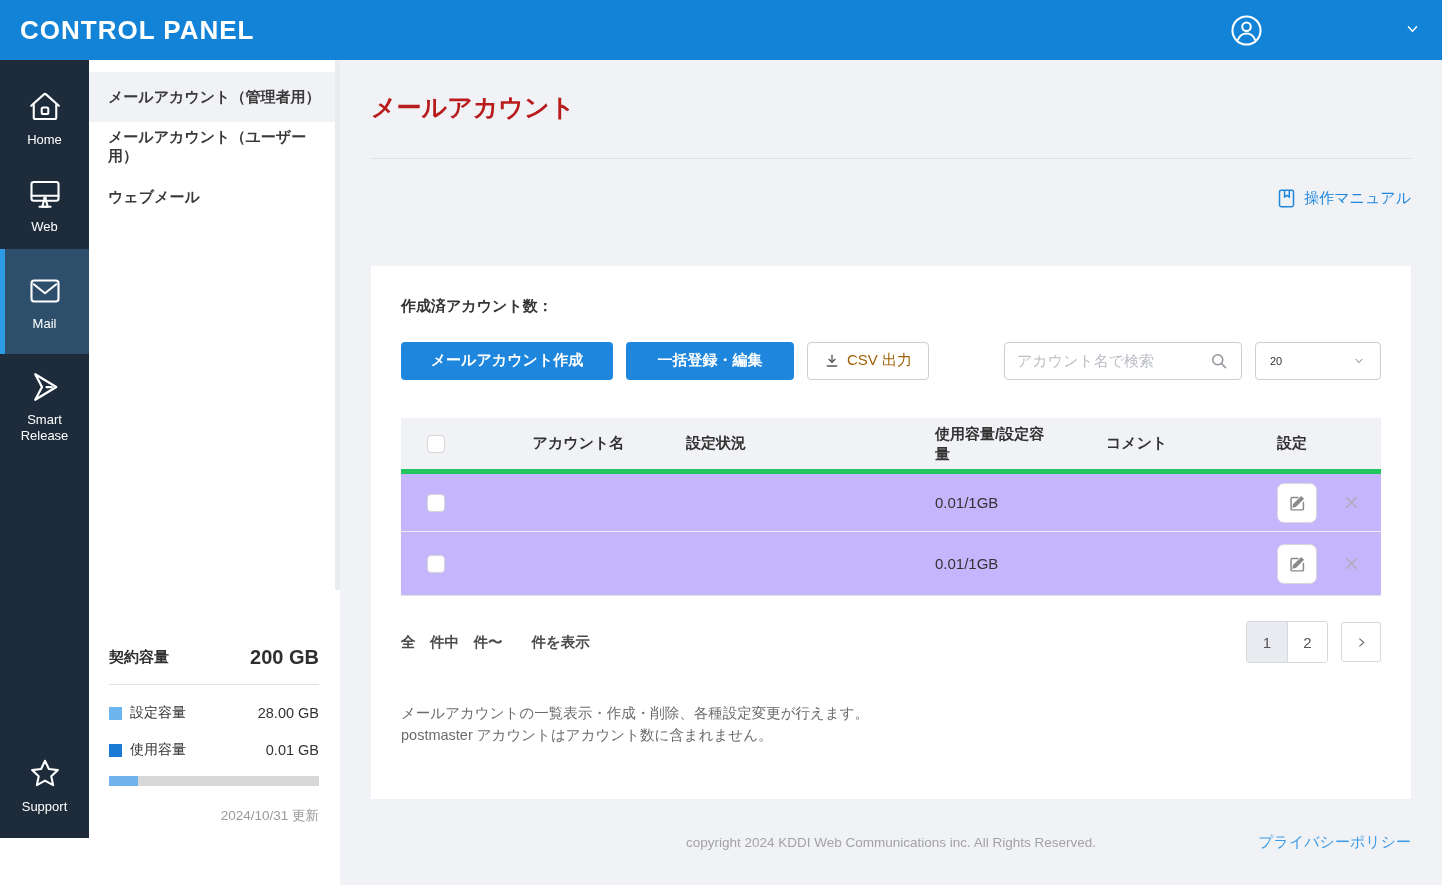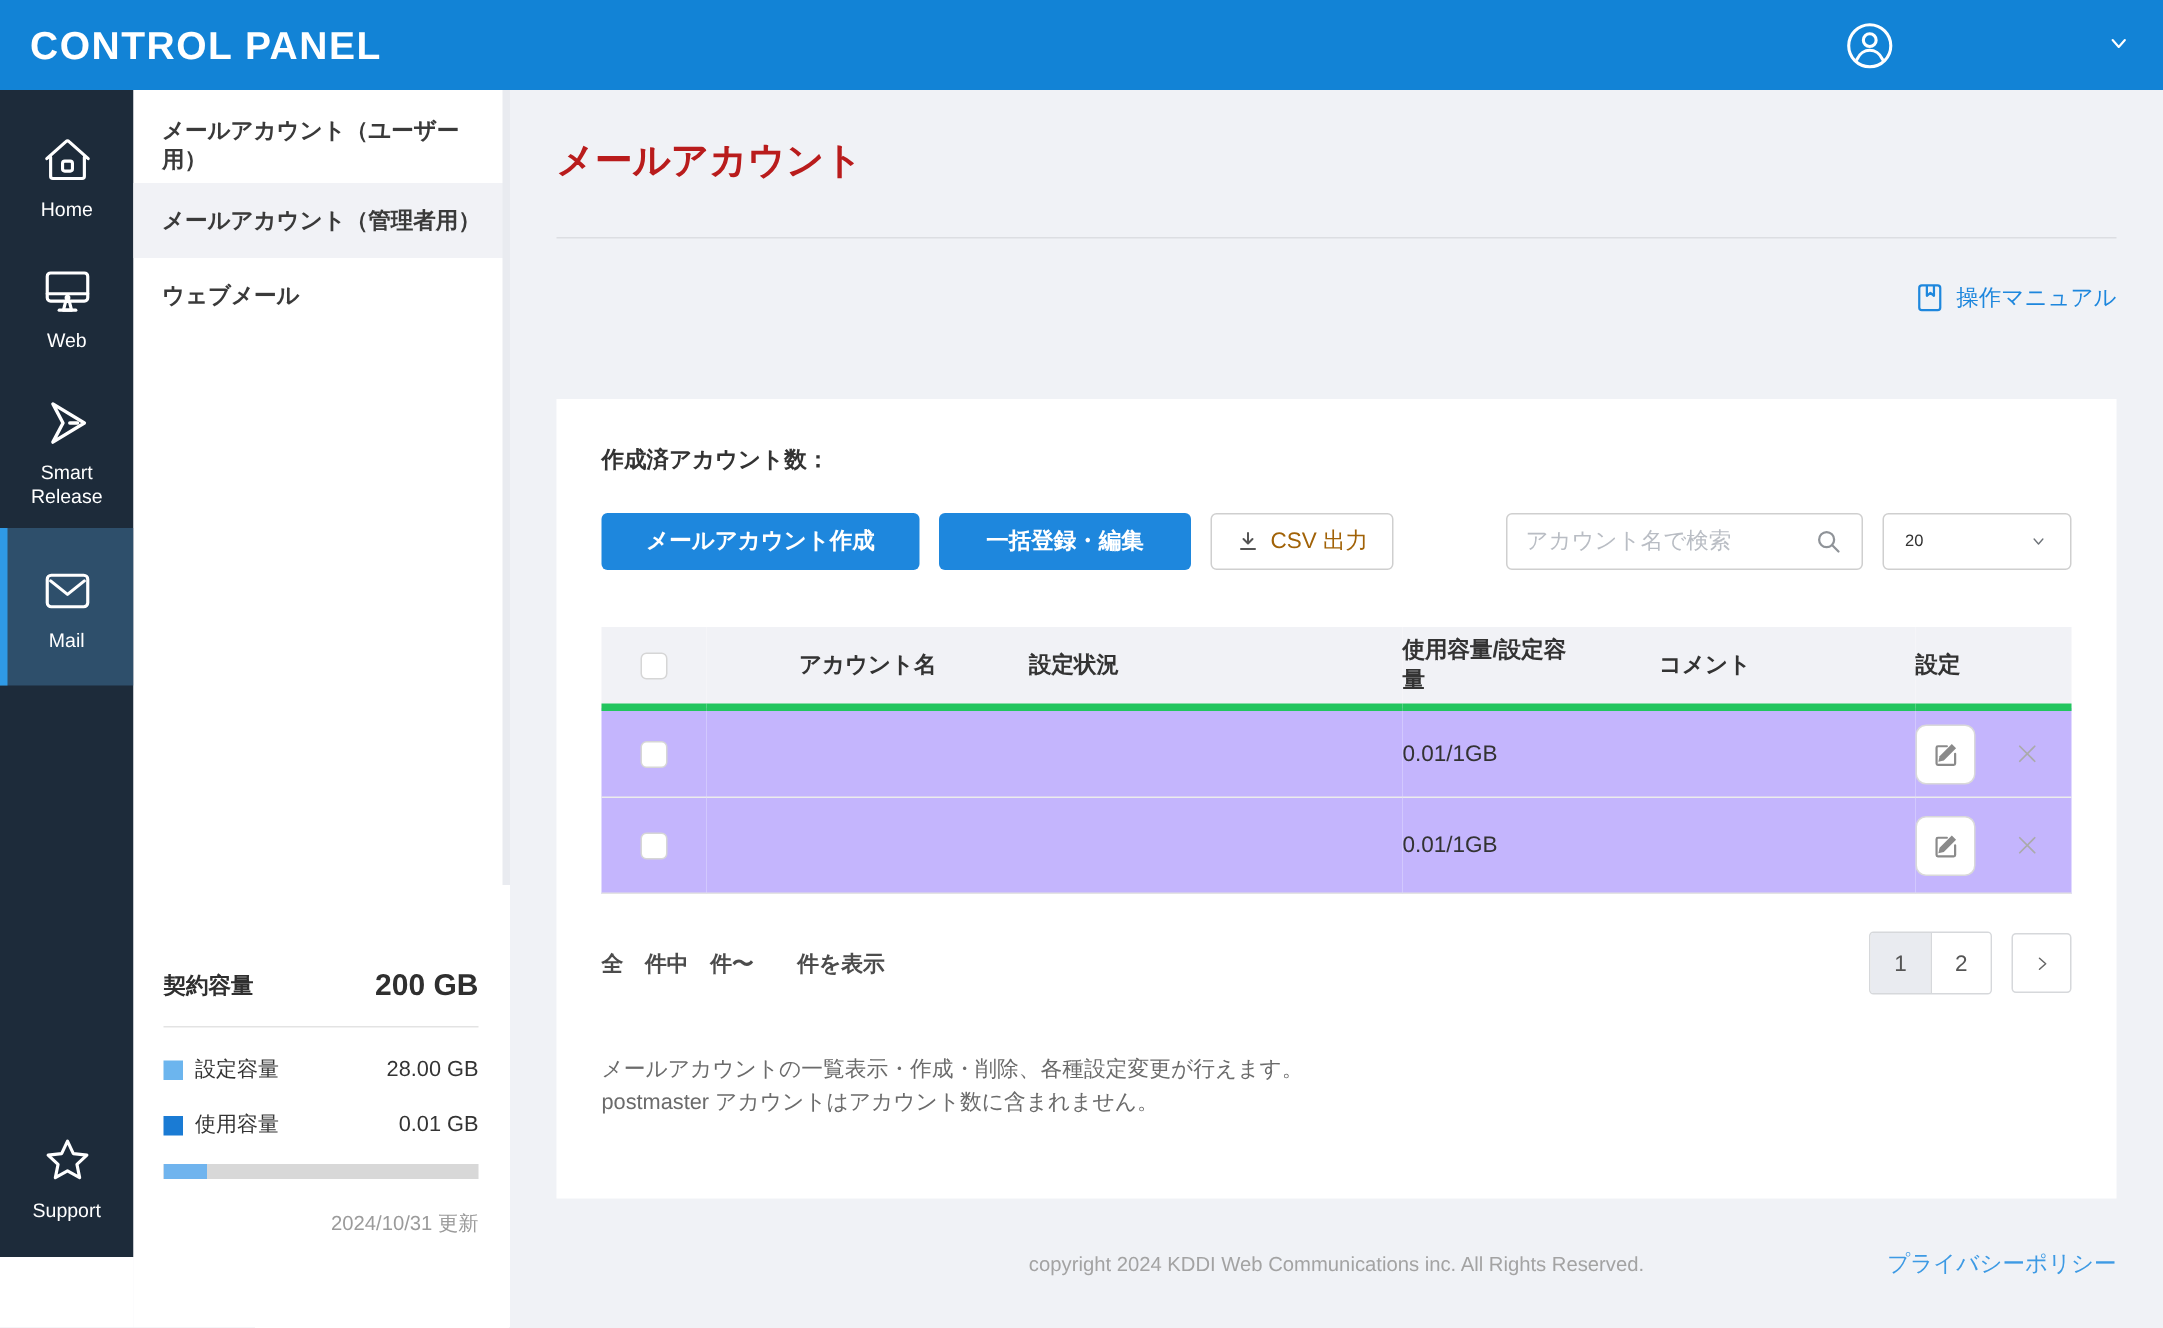--- a/index.html
+++ b/index.html
@@ -146,57 +146,57 @@
             <svg viewBox="0 0 24 24" width="36" height="36" fill="none" stroke="#ffffff" stroke-width="1.4" stroke-linecap="round" stroke-linejoin="round">
               <rect x="3" y="4" width="18" height="12.5" rx="1.5"></rect>
               <line x1="3" y1="13.2" x2="21" y2="13.2"></line>
               <circle cx="12" cy="15" r="0.6" fill="#ffffff"></circle>
               <path d="M10.2 20.5l1-3.9h1.6l1 3.9z"></path>
               <line x1="8.3" y1="20.5" x2="15.7" y2="20.5"></line>
             </svg>
           </span>
           <span class="rail-label">Web</span>
         </div>
+        <div class="rail-item active">
+          <span class="icn">
+            <svg viewBox="0 0 24 24" width="36" height="36" fill="none" stroke="#ffffff" stroke-width="1.4" stroke-linecap="round" stroke-linejoin="round">
+              <rect x="3" y="5" width="18" height="14" rx="1.8"></rect>
+              <polyline points="4.5 7.5 12 13.5 19.5 7.5"></polyline>
+            </svg>
+          </span>
+          <span class="rail-label">Mail</span>
+        </div>
         <div class="rail-item">
           <span class="icn">
             <svg viewBox="0 0 24 24" width="36" height="36" fill="none" stroke="#ffffff" stroke-width="1.5" stroke-linecap="round" stroke-linejoin="round">
               <path d="M5.5 3.5 19.5 12 5.5 20.5 10 12 Z"></path>
               <line x1="13" y1="12" x2="16.5" y2="12"></line>
             </svg>
           </span>
           <span class="rail-label">Smart Release</span>
         </div>
-        <div class="rail-item active">
-          <span class="icn">
-            <svg viewBox="0 0 24 24" width="36" height="36" fill="none" stroke="#ffffff" stroke-width="1.4" stroke-linecap="round" stroke-linejoin="round">
-              <rect x="3" y="5" width="18" height="14" rx="1.8"></rect>
-              <polyline points="4.5 7.5 12 13.5 19.5 7.5"></polyline>
-            </svg>
-          </span>
-          <span class="rail-label">Mail</span>
-        </div>
         <div class="rail-item support">
           <span class="icn">
             <svg viewBox="0 0 24 24" width="36" height="36" fill="none" stroke="#ffffff" stroke-width="1.4" stroke-linecap="round" stroke-linejoin="round">
               <path d="M12 3.2l2.6 5.5 6 .7-4.4 4.1 1.2 5.9-5.4-3-5.4 3 1.2-5.9L3.4 9.4l6-.7z"></path>
             </svg>
           </span>
           <span class="rail-label">Support</span>
         </div>
       </nav>
     </div>
 
     <div class="sidebar">
       <div class="scroll-strip"></div>
       <div class="menu">
+        <div class="menu-item selected">
+          <span>メールアカウント（管理者用）</span>
+        </div>
         <div class="menu-item">
           <span>メールアカウント（ユーザー用）</span>
-        </div>
-        <div class="menu-item selected">
-          <span>メールアカウント（管理者用）</span>
         </div>
         <div class="menu-item">
           <span>ウェブメール</span>
         </div>
       </div>
 
       <div class="storage">
         <div class="contract-row">
           <span class="lbl">契約容量</span>
           <span class="val">200 GB</span>

